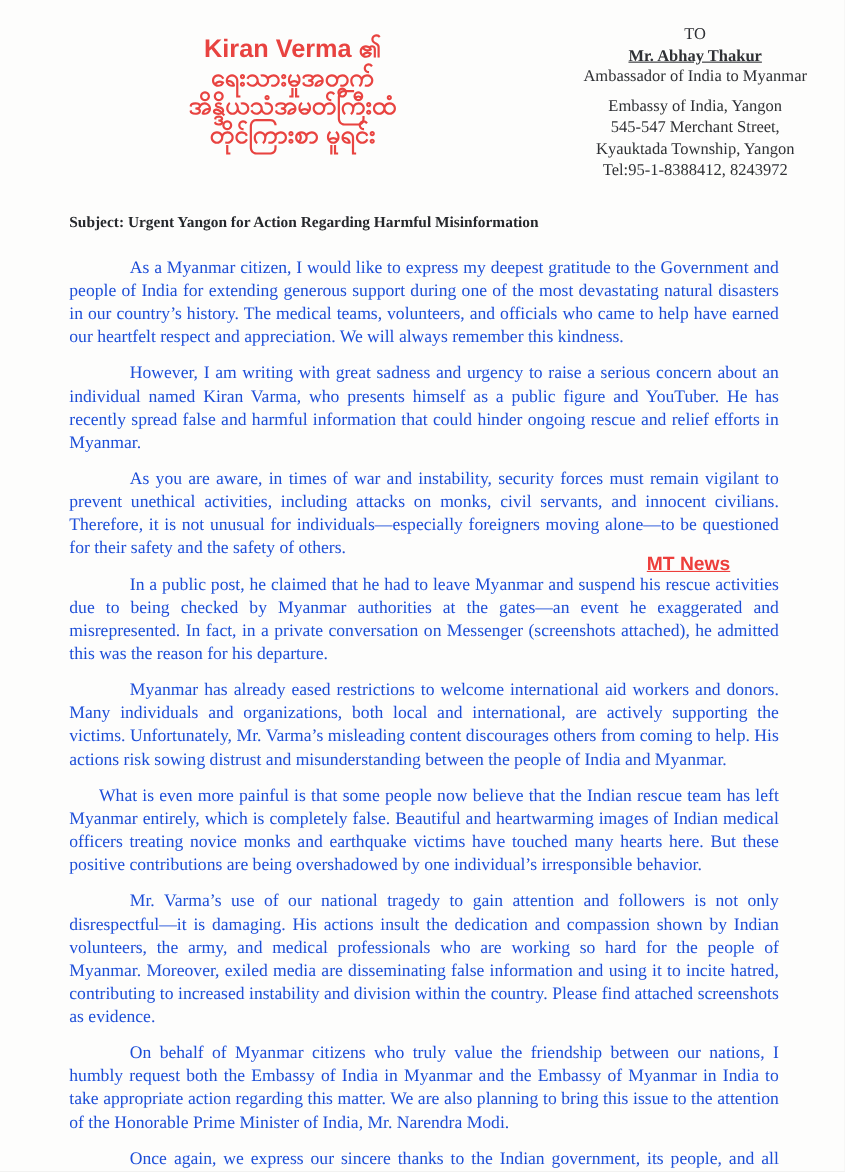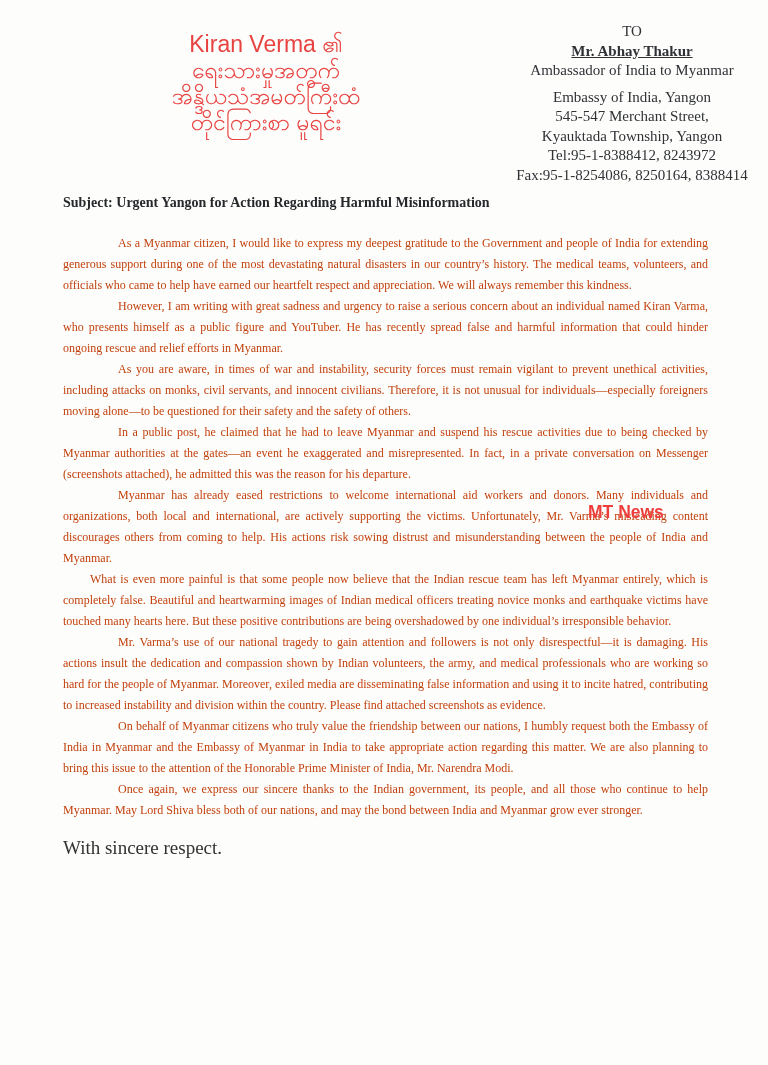--- a/index.html
+++ b/index.html
@@ -15,21 +15,21 @@
     color: #323232;
   }
   
   .red-heading {
     position: absolute;
     top: 31px;
     left: 110px;
     width: 312px;
     text-align: center;
     font-family: "Liberation Sans", sans-serif;
-    font-weight: normal;
+    font-weight: bold;
     font-size: 23px;
     line-height: 26px;
     color: #e84340;
   }
   .red-heading .rh-line { white-space: nowrap; }
   
   .recipient {
     position: absolute;
     top: 22px;
     left: 502px;
@@ -49,43 +49,45 @@
     width: 645px;
   }
   .subject {
     font-weight: bold;
     font-size: 14px;
     line-height: 21px;
     margin-bottom: 20px;
     color: #26282c;
   }
   .letter-body p {
-    font-size: 12px;
+    font-size: 16px;
     line-height: 21px;
     text-align: justify;
     text-indent: 55px;
-    color: #c2410c;
+    color: #1d4ed8;
+    margin-top: 12px;
   }
   .letter-body p.p-small-indent { text-indent: 27px; }
   .closing {
     margin-top: 16px;
     font-size: 19px;
     line-height: 21px;
   }
   
   .mt-news {
     position: absolute;
     top: 502px;
     left: 588px;
     font-family: "Liberation Sans", sans-serif;
     font-weight: bold;
     font-size: 17.5px;
     line-height: 20px;
     color: #ed3e3b;
     white-space: nowrap;
+    text-decoration: underline;
   }
 </style>
 </head>
 <body>
 
 <div class="page">
 
   <div class="red-heading">
     <div class="rh-line">Kiran Verma ၏</div>
     <div class="rh-line">ရေးသားမှုအတွက်</div>
@@ -94,21 +96,20 @@
   </div>
 
   <div class="recipient">
     <div class="r-to">TO</div>
     <div class="r-name">Mr. Abhay Thakur</div>
     <div class="r-title">Ambassador of India to Myanmar</div>
     <div class="r-addr r-gap">Embassy of India, Yangon</div>
     <div class="r-addr">545-547 Merchant Street,</div>
     <div class="r-addr">Kyauktada Township, Yangon</div>
     <div class="r-tel">Tel:95-1-8388412, 8243972</div>
-    <div class="r-fax">Fax:95-1-8254086, 8250164, 8388414</div>
   </div>
 
   <div class="letter-body">
     <div class="subject">Subject: Urgent Yangon for Action Regarding Harmful Misinformation</div>
     <p>As a Myanmar citizen, I would like to express my deepest gratitude to the Government and people of India for extending generous support during one of the most devastating natural disasters in our country’s history. The medical teams, volunteers, and officials who came to help have earned our heartfelt respect and appreciation. We will always remember this kindness.</p>
     <p>However, I am writing with great sadness and urgency to raise a serious concern about an individual named Kiran Varma, who presents himself as a public figure and YouTuber. He has recently spread false and harmful information that could hinder ongoing rescue and relief efforts in Myanmar.</p>
     <p>As you are aware, in times of war and instability, security forces must remain vigilant to prevent unethical activities, including attacks on monks, civil servants, and innocent civilians. Therefore, it is not unusual for individuals—especially foreigners moving alone—to be questioned for their safety and the safety of others.</p>
     <p>In a public post, he claimed that he had to leave Myanmar and suspend his rescue activities due to being checked by Myanmar authorities at the gates—an event he exaggerated and misrepresented. In fact, in a private conversation on Messenger (screenshots attached), he admitted this was the reason for his departure.</p>
     <p>Myanmar has already eased restrictions to welcome international aid workers and donors. Many individuals and organizations, both local and international, are actively supporting the victims. Unfortunately, Mr. Varma’s misleading content discourages others from coming to help. His actions risk sowing distrust and misunderstanding between the people of India and Myanmar.</p>
     <p class="p-small-indent">What is even more painful is that some people now believe that the Indian rescue team has left Myanmar entirely, which is completely false. Beautiful and heartwarming images of Indian medical officers treating novice monks and earthquake victims have touched many hearts here. But these positive contributions are being overshadowed by one individual’s irresponsible behavior.</p>

